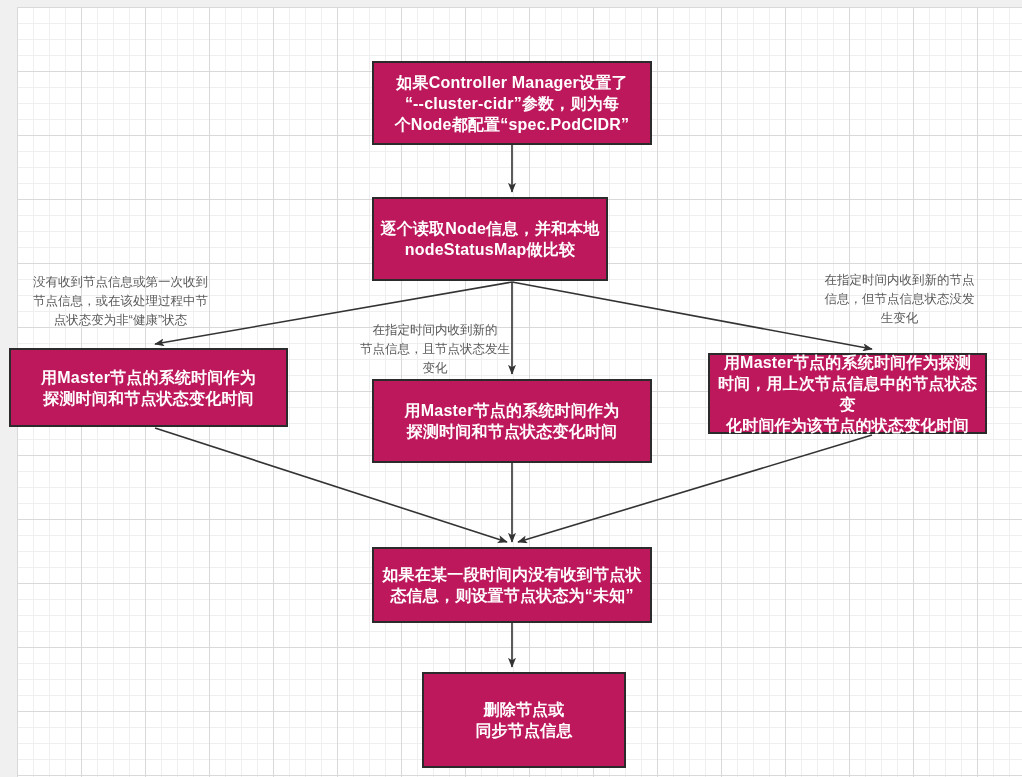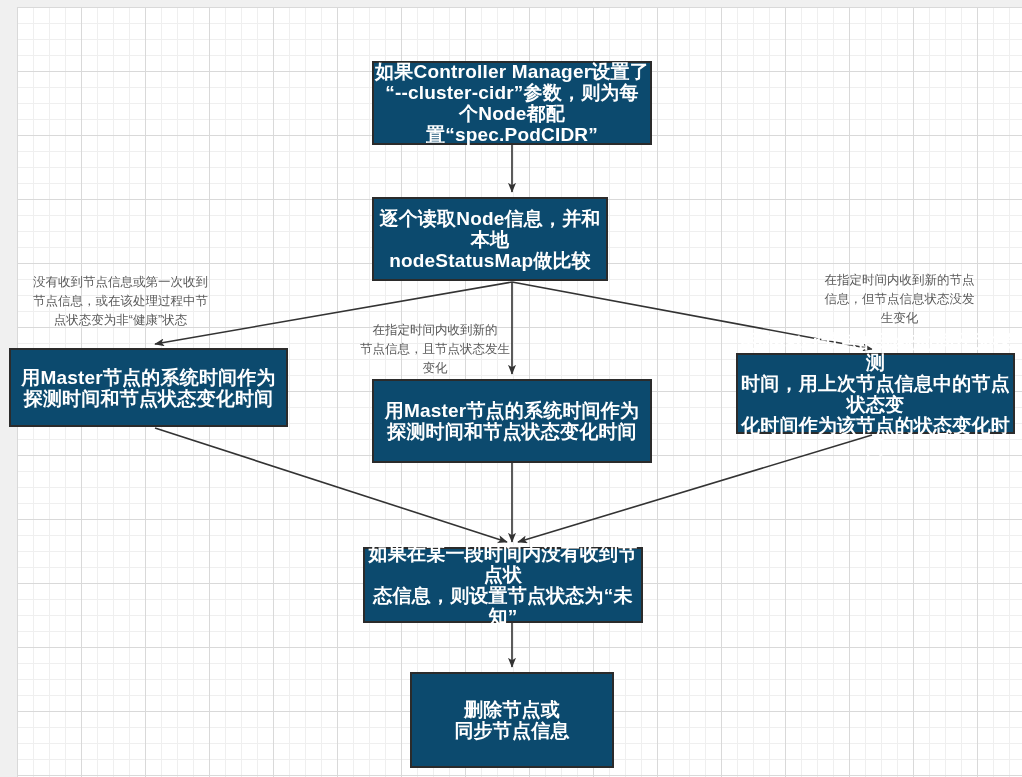--- a/index.html
+++ b/index.html
@@ -39,28 +39,28 @@
     position: absolute;
     left: 0;
     top: 0;
     width: 1022px;
     height: 777px;
     pointer-events: none;
   }
   .node {
     position: absolute;
     box-sizing: border-box;
-    background: #0c4a6e;
+    background: #be185d;
     border: 2px solid #2b2b2b;
     color: #ffffff;
     display: flex;
     align-items: center;
     justify-content: center;
     text-align: center;
-    font-size: 19px;
+    font-size: 16px;
     line-height: 21px;
     font-weight: 600;
     white-space: pre-line;
     letter-spacing: 0.2px;
   }
   .edge-label {
     position: absolute;
     color: #5a5a5a;
     font-size: 12.5px;
     line-height: 19px;
@@ -97,26 +97,26 @@
   <div id="node-layer">
       <div class="node" style="left: 372px; top: 61px; width: 280px; height: 84px;">如果Controller Manager设置了
 “--cluster-cidr”参数，则为每
 个Node都配置“spec.PodCIDR”</div>
       <div class="node" style="left: 372px; top: 197px; width: 236px; height: 84px;">逐个读取Node信息，并和本地
 nodeStatusMap做比较</div>
       <div class="node" style="left: 9px; top: 348px; width: 279px; height: 79px;">用Master节点的系统时间作为
 探测时间和节点状态变化时间</div>
       <div class="node" style="left: 372px; top: 379px; width: 280px; height: 84px;">用Master节点的系统时间作为
 探测时间和节点状态变化时间</div>
-      <div class="node" style="left: 736px; top: 353px; width: 279px; height: 81px;">用Master节点的系统时间作为探测
+      <div class="node" style="left: 708px; top: 353px; width: 279px; height: 81px;">用Master节点的系统时间作为探测
 时间，用上次节点信息中的节点状态变
 化时间作为该节点的状态变化时间</div>
-      <div class="node" style="left: 363px; top: 547px; width: 280px; height: 76px;">如果在某一段时间内没有收到节点状
+      <div class="node" style="left: 372px; top: 547px; width: 280px; height: 76px;">如果在某一段时间内没有收到节点状
 态信息，则设置节点状态为“未知”</div>
-      <div class="node" style="left: 410px; top: 672px; width: 204px; height: 96px;">删除节点或
+      <div class="node" style="left: 422px; top: 672px; width: 204px; height: 96px;">删除节点或
 同步节点信息</div>
     </div>
   <div id="label-layer">
       <div class="edge-label" style="left: 8px; top: 273px; width: 225px;">没有收到节点信息或第一次收到
 节点信息，或在该处理过程中节
 点状态变为非“健康”状态</div>
       <div class="edge-label" style="left: 337px; top: 321px; width: 196px;">在指定时间内收到新的
 节点信息，且节点状态发生
 变化</div>
       <div class="edge-label" style="left: 792px; top: 271px; width: 215px;">在指定时间内收到新的节点

